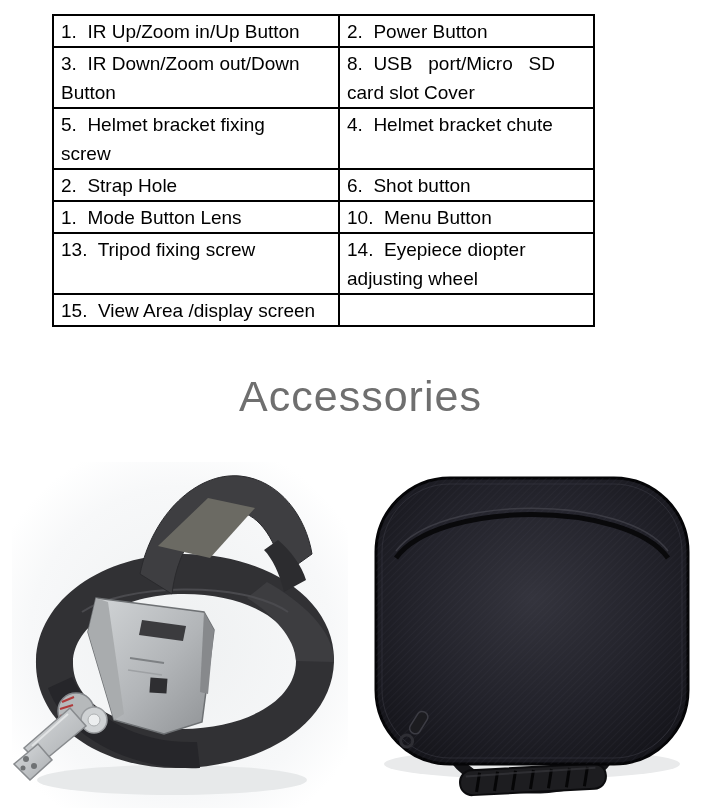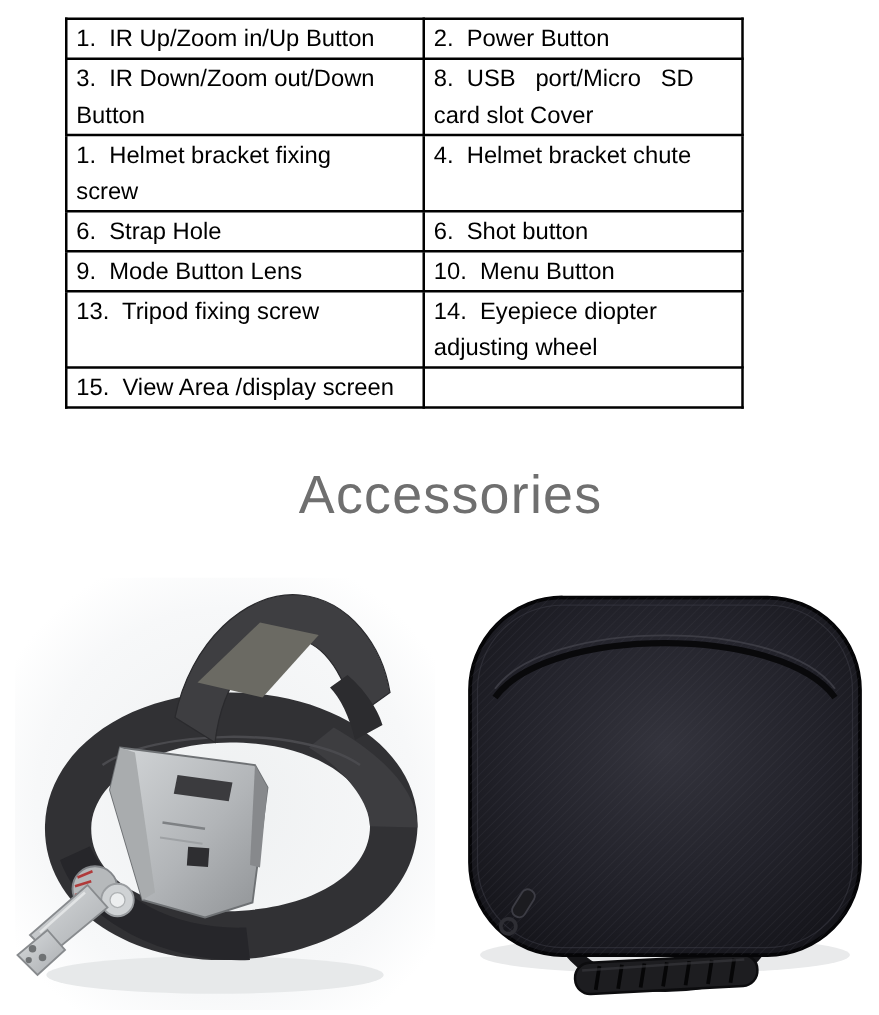--- a/index.html
+++ b/index.html
@@ -54,30 +54,30 @@
       <td>1.  IR Up/Zoom in/Up Button</td>
       <td>2.  Power Button</td>
     </tr>
     <tr class="h2">
       <td>3.  IR Down/Zoom out/Down
 Button</td>
       <td>8.  USB   port/Micro   SD
 card slot Cover</td>
     </tr>
     <tr class="h2">
-      <td>1.  Helmet bracket fixing
+      <td>5.  Helmet bracket fixing
 screw</td>
       <td>4.  Helmet bracket chute</td>
     </tr>
     <tr class="h1">
-      <td>6.  Strap Hole</td>
+      <td>2.  Strap Hole</td>
       <td>6.  Shot button</td>
     </tr>
     <tr class="h1">
-      <td>9.  Mode Button Lens</td>
+      <td>1.  Mode Button Lens</td>
       <td>10.  Menu Button</td>
     </tr>
     <tr class="h2">
       <td>13.  Tripod fixing screw</td>
       <td>14.  Eyepiece diopter
 adjusting wheel</td>
     </tr>
     <tr class="h1">
       <td>15.  View Area /display screen</td>
       <td></td>

